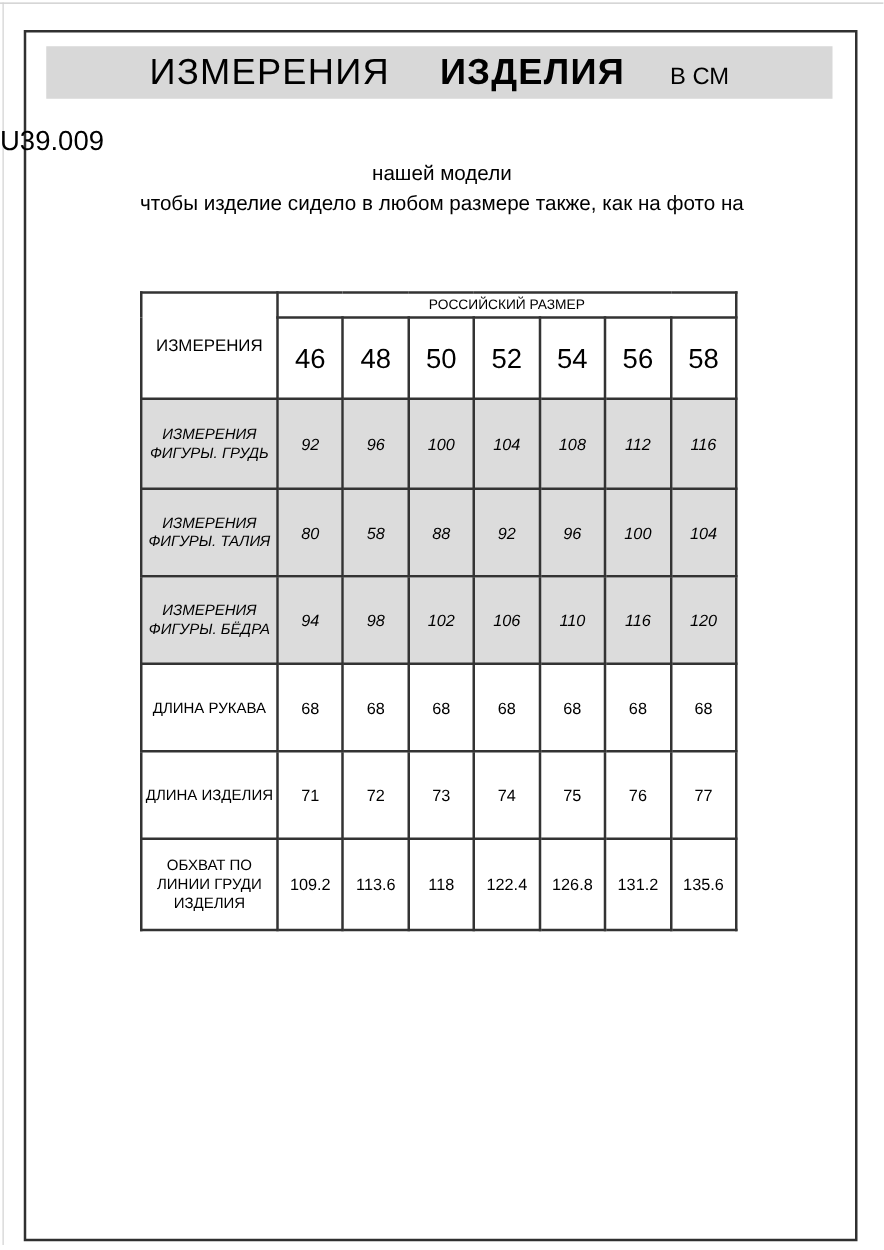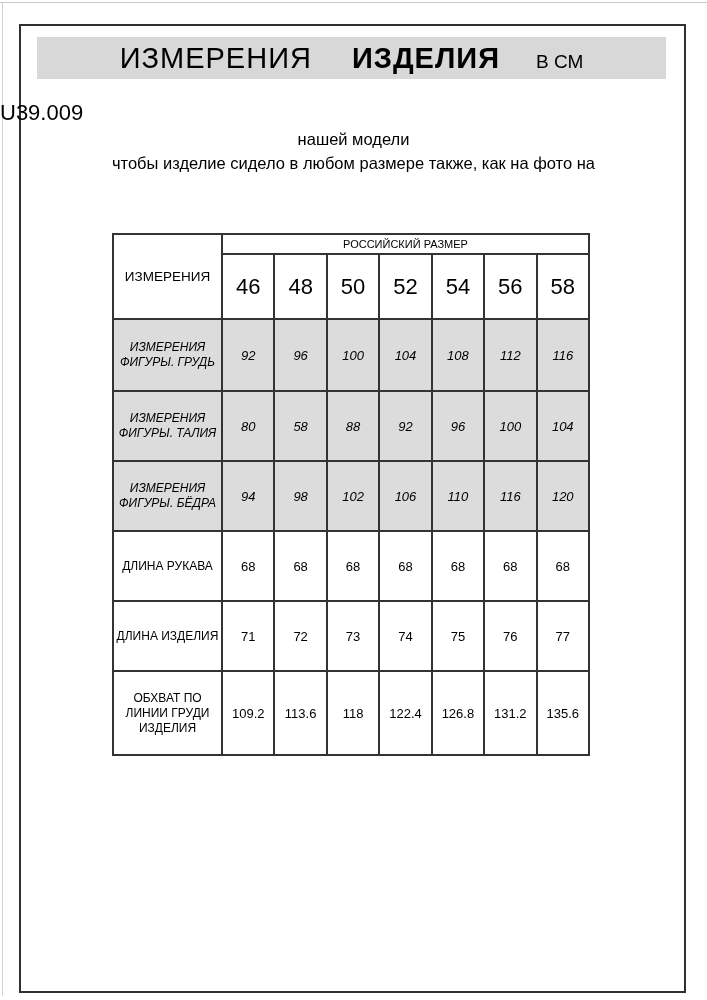--- a/index.html
+++ b/index.html
@@ -111,21 +111,21 @@
     background: #dcdcdc;
   }
   tr.shaded td.label-cell,
   tr.shaded td.value-cell {
     font-style: italic;
   }
   tr.r-group  { height: 20px; }
   tr.r-sizes  { height: 65px; }
   tr.r-chest  { height: 72px; }
   tr.r-data   { height: 70px; }
-  tr.r-girth  { height: 84px; }
+  tr.r-girth  { height: 73px; }
 </style>
 </head>
 <body>
 
 <div class="canvas">
   <div class="edge-top"></div>
   <div class="edge-left"></div>
   <div class="page-frame"></div>
 
   <div class="banner">

